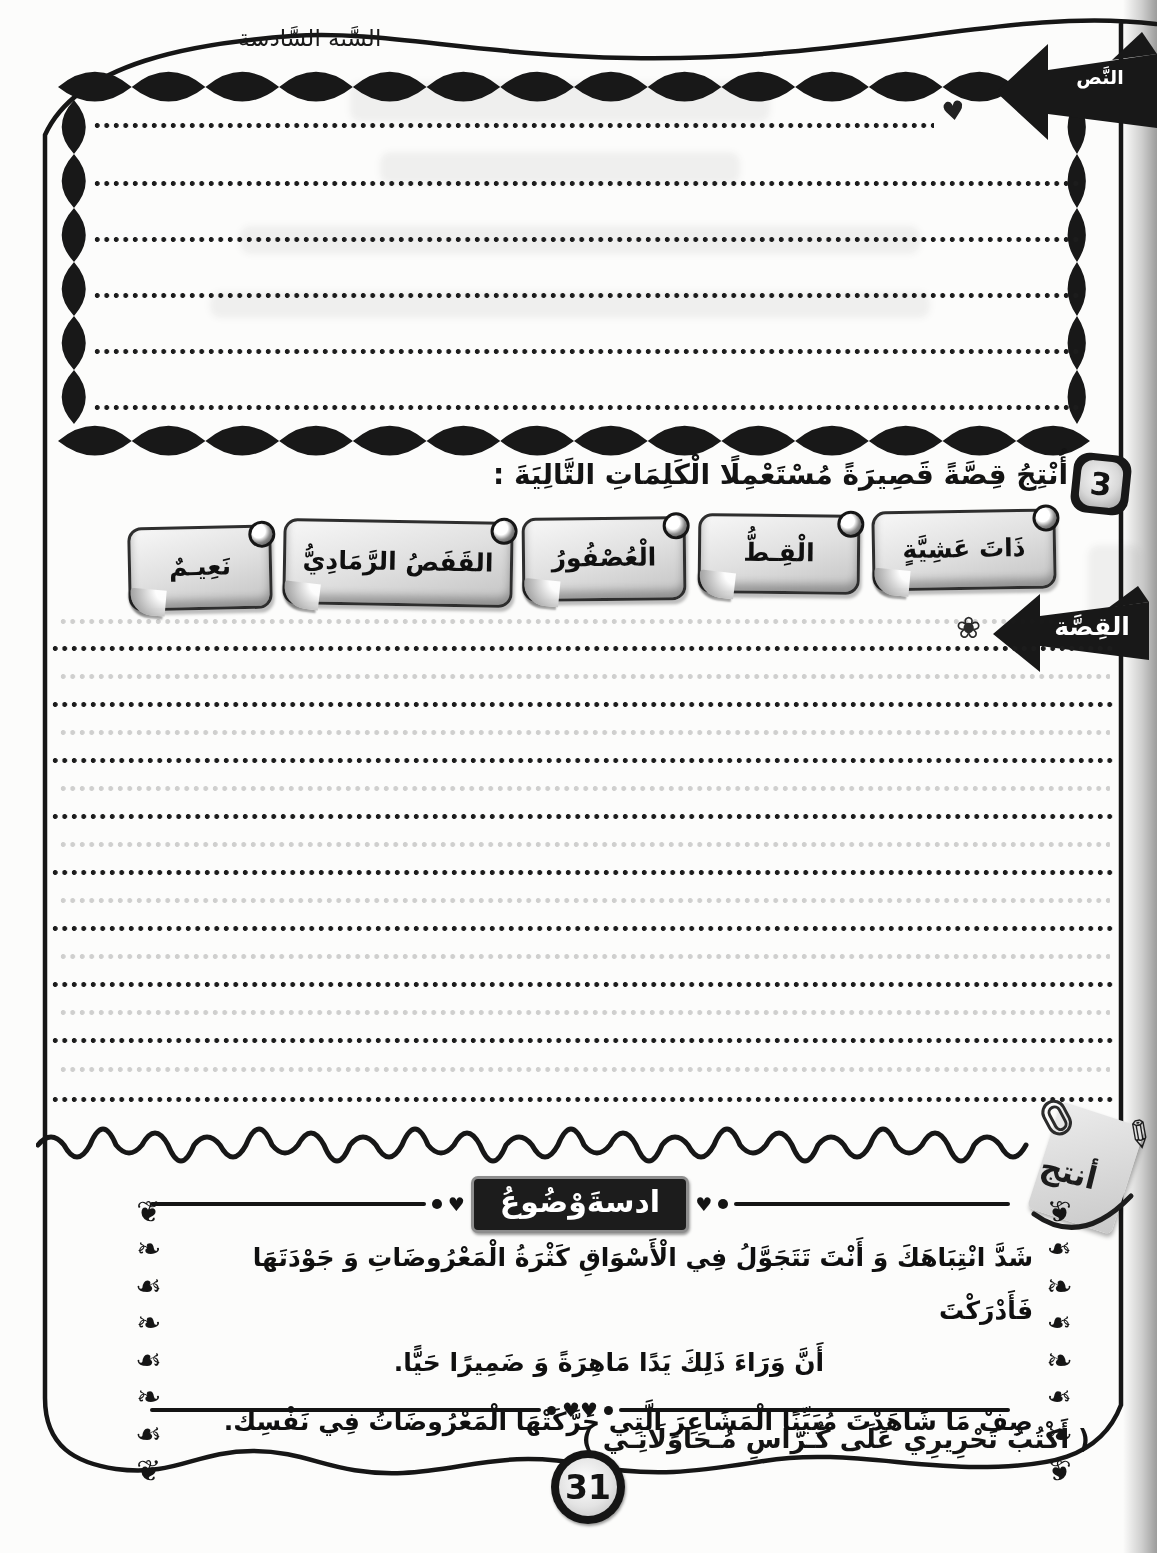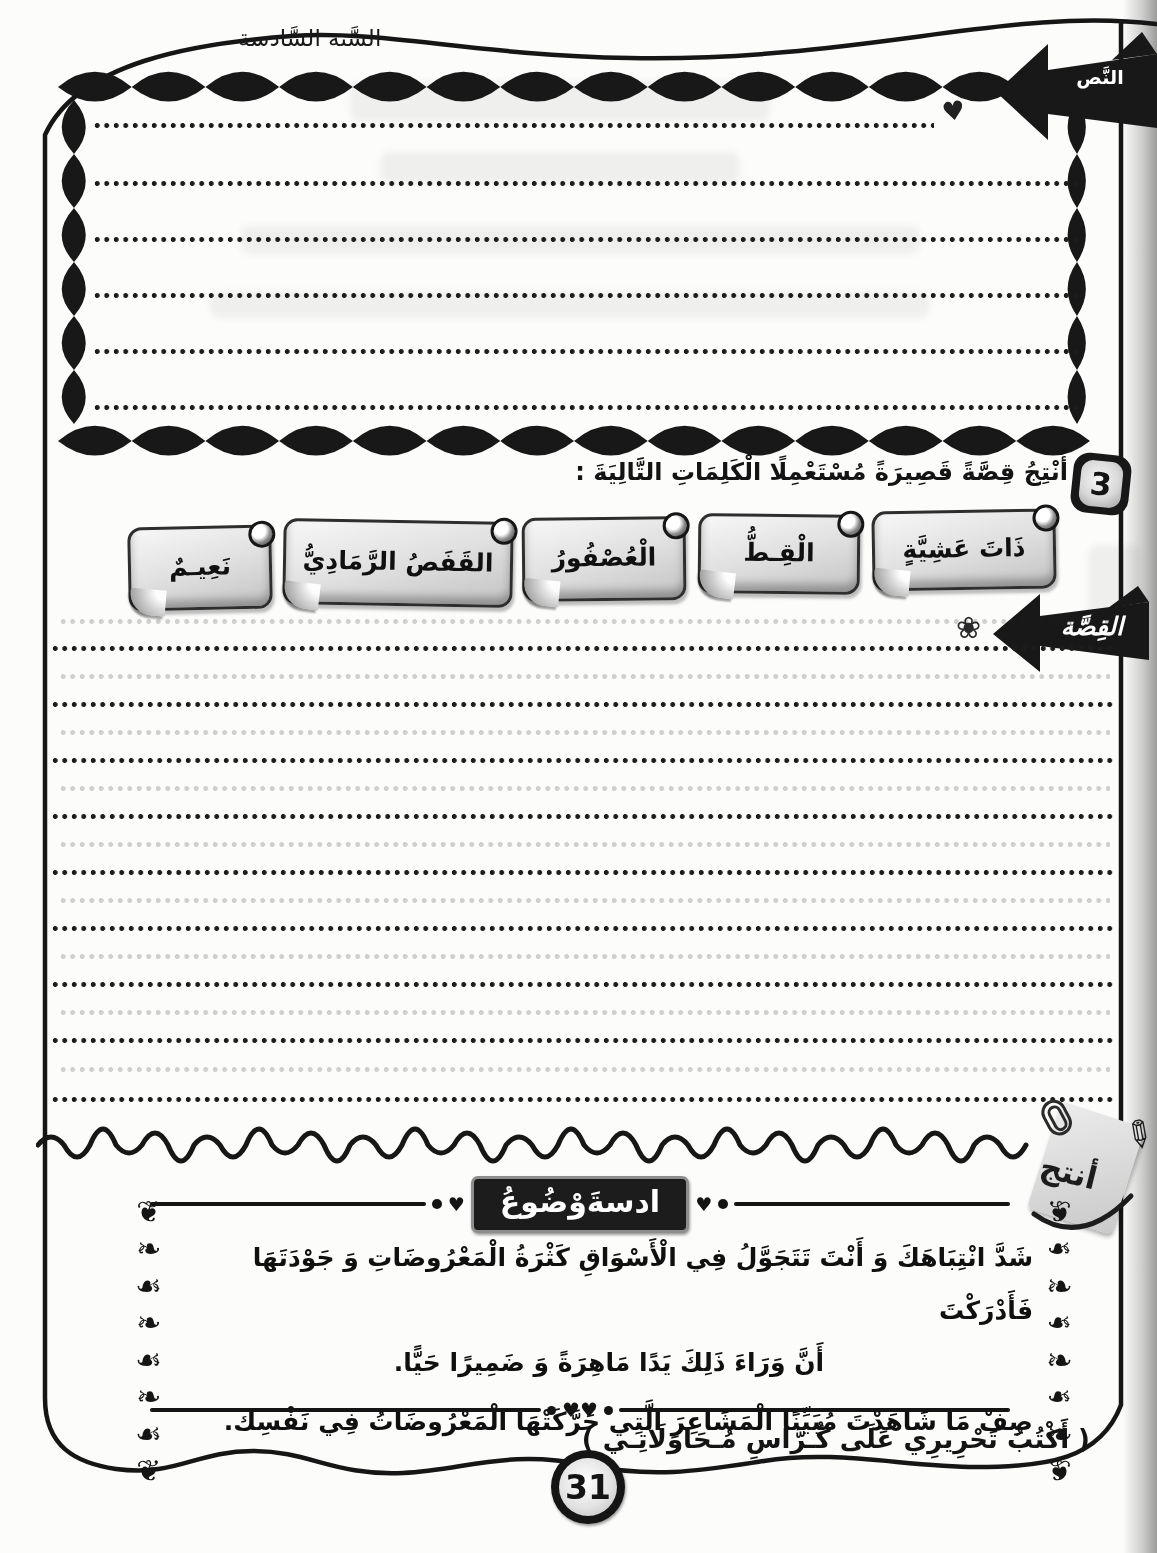--- a/index.html
+++ b/index.html
@@ -35,21 +35,21 @@
   .arrow-tag svg{position:absolute;left:0;top:0;}
   .arrow-tag .tag-text{position:absolute;color:#fff;font-weight:bold;direction:rtl;text-align:center;}
   .flower{position:absolute;left:956px;top:610px;font-size:30px;color:#2a2a2a;}
   
   .q-badge{position:absolute;left:1072px;top:454px;width:58px;height:60px;background:#181818;
     border-radius:16px;display:flex;align-items:center;justify-content:center;transform:rotate(6deg);}
   .q-badge .inner{width:42px;height:46px;border-radius:12px;display:flex;align-items:center;justify-content:center;
     background:radial-gradient(circle at 45% 40%,#f7f7f7 0%,#d8d8d8 55%,#9f9f9f 100%);
     font-size:31px;font-weight:bold;color:#141414;}
   .q-prompt{position:absolute;right:89px;top:458px;direction:rtl;white-space:nowrap;
-    font-size:24px;font-weight:bold;color:#141414;}
+    font-size:28px;font-weight:bold;color:#141414;}
   
   .card{position:absolute;border:3.5px solid #2e2e2e;border-radius:14px;
     background:linear-gradient(165deg,#f7f7f7 0%,#e0e0e0 50%,#c3c3c3 100%);
     box-shadow:inset 0 -7px 9px rgba(0,0,0,.28),2px 4px 3px rgba(0,0,0,.25);
     display:flex;align-items:center;justify-content:center;}
   .card .label{direction:rtl;font-size:25px;font-weight:bold;color:#101010;padding-bottom:4px;}
   .card .pin{position:absolute;top:-7px;right:-7px;width:21px;height:21px;border-radius:50%;
     border:3px solid #161616;background:radial-gradient(circle at 35% 35%,#fff 0 35%,#8c8c8c 60%,#3a3a3a 100%);}
   .card .curl{position:absolute;left:-2px;bottom:-7px;width:36px;height:26px;
     background:radial-gradient(circle at 100% 0,rgba(255,255,255,.95) 25%,#c4c4c4 60%,#848484 100%);
@@ -175,21 +175,21 @@
     <span class="curl"></span>
     <span class="label">القَفَصُ الرَّمَادِيُّ</span>
   </div>
   <div class="card" style="left:128px;top:526px;width:138px;height:78px;transform:rotate(-1.2deg);">
     <span class="pin"></span>
     <span class="curl"></span>
     <span class="label">نَعِيـمٌ</span>
   </div>
 
   <span class="flower">❀</span>
-  <div class="arrow-tag" style="left:990px;top:584px;width:159px;height:90px;font-style:italic;">
+  <div class="arrow-tag" style="left:990px;top:584px;width:159px;height:90px;">
     <svg width="159" height="90" viewBox="0 0 159 90">
       <polygon points="3,50 50,10 50,32 159,18 159,76 50,62 50,88" fill="#181818"></polygon>
       <polygon points="118,24 159,18 148,2" fill="#181818"></polygon>
     </svg>
     <span class="tag-text" style="left:52px;top:28px;width:100px;font-size:25px;">القِصَّة</span>
   </div>
 
   <div class="dotline faint" style="left:60px;top:618px;width:1050px;"></div>
   <div class="dotline" style="left:52px;top:645px;width:1062px;"></div>
   <div class="dotline faint" style="left:60px;top:673px;width:1050px;"></div>

